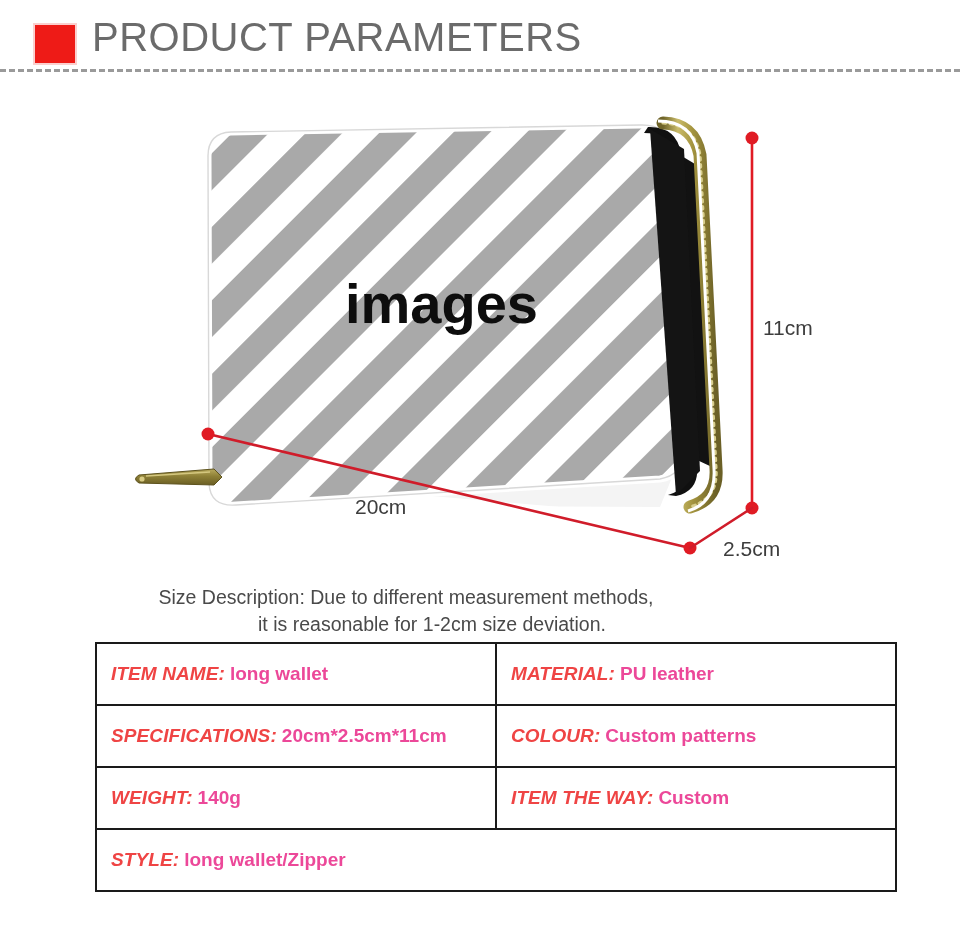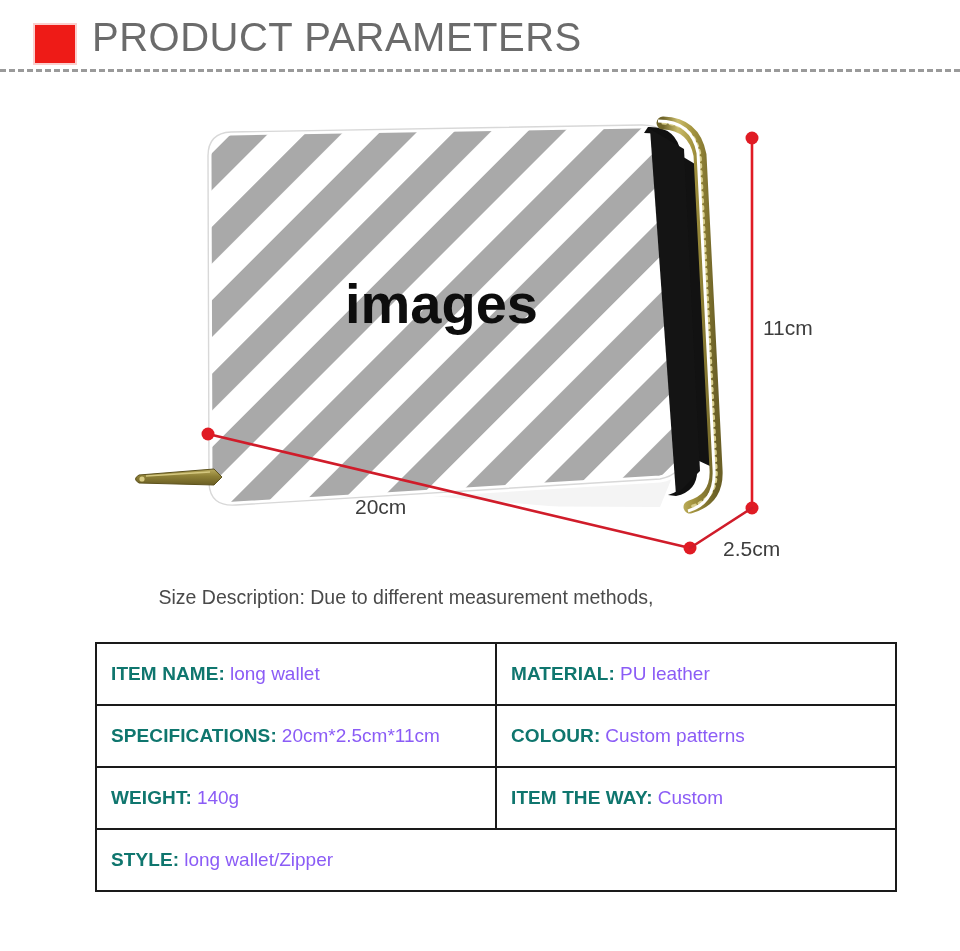--- a/index.html
+++ b/index.html
@@ -83,27 +83,28 @@
     height: 60px;
     padding: 0 0 0 14px;
     vertical-align: middle;
     font-size: 19px;
     white-space: nowrap;
     overflow: hidden;
   }
   #spec-table td.col-left  { width: 384px; }
   #spec-table td.col-right { width: 384px; }
   .cell-label {
-    color: #0f766e;
+    color: #ef4444;
     font-weight: 700;
     letter-spacing: 0.1px;
+    font-style: italic;
   }
   .cell-value {
-    color: #8b5cf6;
-    font-weight: 400;
+    color: #ec4899;
+    font-weight: 700;
     margin-left: 5px;
   }
 </style>
 </head>
 <body>
 
 <div id="header">
   <div id="header-marker"></div>
   <div id="header-title">PRODUCT PARAMETERS</div>
   <div id="header-rule"></div>
@@ -183,20 +184,21 @@
     <text x="763" y="264" font-family="Liberation Sans, DejaVu Sans, sans-serif" font-size="21" fill="#3d3d3d">11cm</text>
     <text x="355" y="443" font-family="Liberation Sans, DejaVu Sans, sans-serif" font-size="21" fill="#3d3d3d">20cm</text>
     <text x="723" y="485" font-family="Liberation Sans, DejaVu Sans, sans-serif" font-size="21" fill="#3d3d3d">2.5cm</text>
 
     <text x="345" y="252" font-family="Liberation Sans, DejaVu Sans, sans-serif" font-size="56" font-weight="700" fill="#0d0d0d">images</text>
   </svg>
 </div>
 
 <div id="size-description">
   <div class="line1">Size Description: Due to different measurement methods,</div>
+  <div class="line2">it is reasonable for 1-2cm size deviation.</div>
 </div>
 
 <table id="spec-table">
   <tbody>
     <tr>
       <td class="col-left">
         <span class="cell-label">ITEM NAME:</span><span class="cell-value">long wallet</span>
       </td>
       <td class="col-right">
         <span class="cell-label">MATERIAL:</span><span class="cell-value">PU leather</span>

